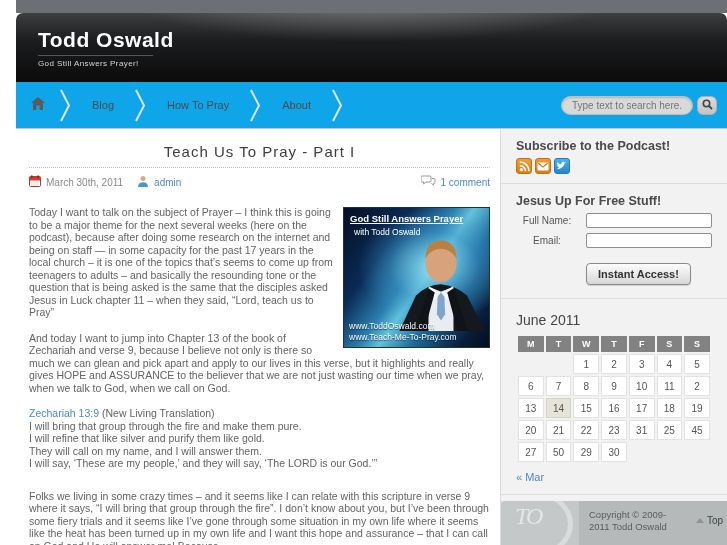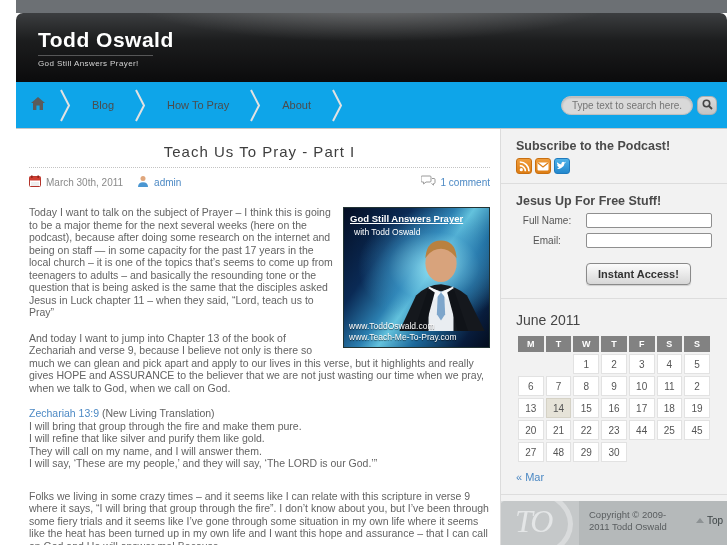--- a/index.html
+++ b/index.html
@@ -102,21 +102,21 @@
   .pay.amex .l1 { top:4px; } .pay.amex .l2 { top:9px; }
   .pay.disc { background:#fff; }
   .pay.disc .dot { position:absolute; right:3px; top:4px; width:7px; height:7px; border-radius:50%; background:#f58220; }
   .pay.disc .bar { position:absolute; left:2px; top:6px; width:11px; height:3px; background:#4a4a4a; }
   .pay.bank { background:linear-gradient(#6a6f72,#43474a); color:#fff; font-size:5.5px; font-weight:bold; letter-spacing:0.3px; }
 
   
   .footer { position:absolute; left:0; bottom:0; width:230px; height:58px; background:#b5b9ba; display:flex; }
   .logo-tile { width:78px; height:49px; background:#c5c8c9; overflow:hidden; position:relative; flex-shrink:0; }
   .logo-circle { position:absolute; left:-16px; top:-12px; width:88px; height:70px; border:5px solid #d9dbdc; border-radius:50%; }
-  .logo-letters { position:absolute; left:14px; top:2px; font-family:"Liberation Serif", serif; font-style:italic; font-size:32px; color:#e4e6e7; letter-spacing:-2px; }
+  .logo-letters { position:absolute; left:14px; top:2px; font-family:"Liberation Serif", serif; font-style:italic; font-size:24px; color:#e4e6e7; letter-spacing:-2px; }
   .foot-text { font-size:9.5px; color:#595d5f; line-height:12px; padding:8px 2px 0 10px; width:104px; }
   .top-link { margin-left:auto; padding:14px 8px 0 0; font-size:10px; color:#3c4345; display:flex; align-items:flex-start; gap:3px; cursor:pointer; white-space:nowrap; }
   .top-tri { width:0; height:0; border-left:4px solid transparent; border-right:4px solid transparent; border-bottom:5px solid #8d9294; margin-top:3px; }
 </style>
 </head>
 <body>
 
 <div class="page">
   <div class="top-strip"></div>
 
@@ -329,27 +329,27 @@
               <td>16</td>
               <td>17</td>
               <td>18</td>
               <td>19</td>
             </tr>
             <tr>
               <td>20</td>
               <td>21</td>
               <td>22</td>
               <td>23</td>
-              <td>44</td>
+              <td>31</td>
               <td>25</td>
               <td>45</td>
             </tr>
             <tr>
               <td>27</td>
-              <td>48</td>
+              <td>50</td>
               <td>29</td>
               <td>30</td>
               <td class="empty"></td>
               <td class="empty"></td>
               <td class="empty"></td>
             </tr>
           </tbody>
         </table>
         <a class="lnk prev-link">« Mar</a>
       </div>

